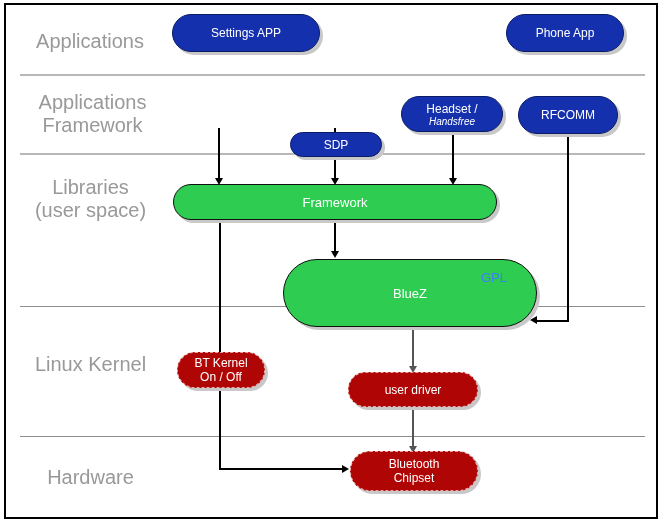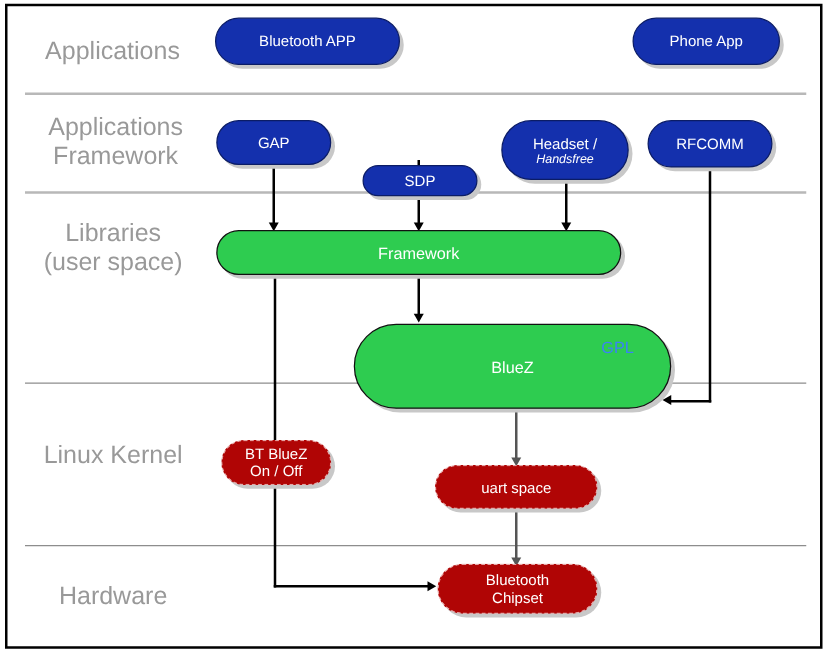--- a/index.html
+++ b/index.html
@@ -159,60 +159,57 @@
   <div class="ln h" style="left:219px;top:468px;width:125px;"></div>
   <div class="arrow-right" style="left:342px;top:465px;"></div>
 
   <div class="ln v grey" style="left:412px;top:325px;height:44px;"></div>
   <div class="arrow-down grey" style="left:409px;top:366px;"></div>
 
   <div class="ln v grey" style="left:412px;top:406px;height:44px;"></div>
   <div class="arrow-down grey" style="left:409px;top:446px;"></div>
 
   <div class="node blue" style="left:172px;top:14px;width:148px;height:38px;">
-    <span class="l1">Bluetooth APP</span>
+    <span class="l1">Settings APP</span>
   </div>
 
   <div class="node blue" style="left:506px;top:14px;width:118px;height:38px;">
     <span class="l1">Phone App</span>
   </div>
 
-  <div class="node blue" style="left:173px;top:96px;width:92px;height:36px;">
-    <span class="l1">GAP</span>
-  </div>
 
   <div class="node blue" style="left:290px;top:96px;width:92px;height:25px;margin-top:36px;">
     <span class="l1">SDP</span>
   </div>
 
-  <div class="node blue" style="left:401px;top:96px;width:102px;height:48px;">
+  <div class="node blue" style="left:401px;top:96px;width:102px;height:36px;">
     <span class="l1">Headset /</span>
     <span class="l2" style="font-size:10px;font-style:italic;">Handsfree</span>
   </div>
 
   <div class="node blue" style="left:518px;top:96px;width:100px;height:38px;">
     <span class="l1">RFCOMM</span>
   </div>
 
   <div class="node green" style="left:173px;top:184px;width:324px;height:36px;">
     <span class="l1">Framework</span>
   </div>
 
   <div class="node green" style="left:283px;top:259px;width:254px;height:68px;">
     <span class="l1">BlueZ</span>
   </div>
   <div class="gpl" style="left:481px;top:270px;">GPL</div>
 
   <div class="node red" style="left:177px;top:352px;width:88px;height:36px;">
-    <span class="l1">BT BlueZ</span>
+    <span class="l1">BT Kernel</span>
     <span class="l2" style="font-size:12px;">On / Off</span>
   </div>
 
   <div class="node red" style="left:348px;top:372px;width:130px;height:35px;">
-    <span class="l1">uart space</span>
+    <span class="l1">user driver</span>
   </div>
 
   <div class="node red" style="left:350px;top:451px;width:128px;height:40px;">
     <span class="l1">Bluetooth</span>
     <span class="l2">Chipset</span>
   </div>
 
 </div>
 
 </body></html>

